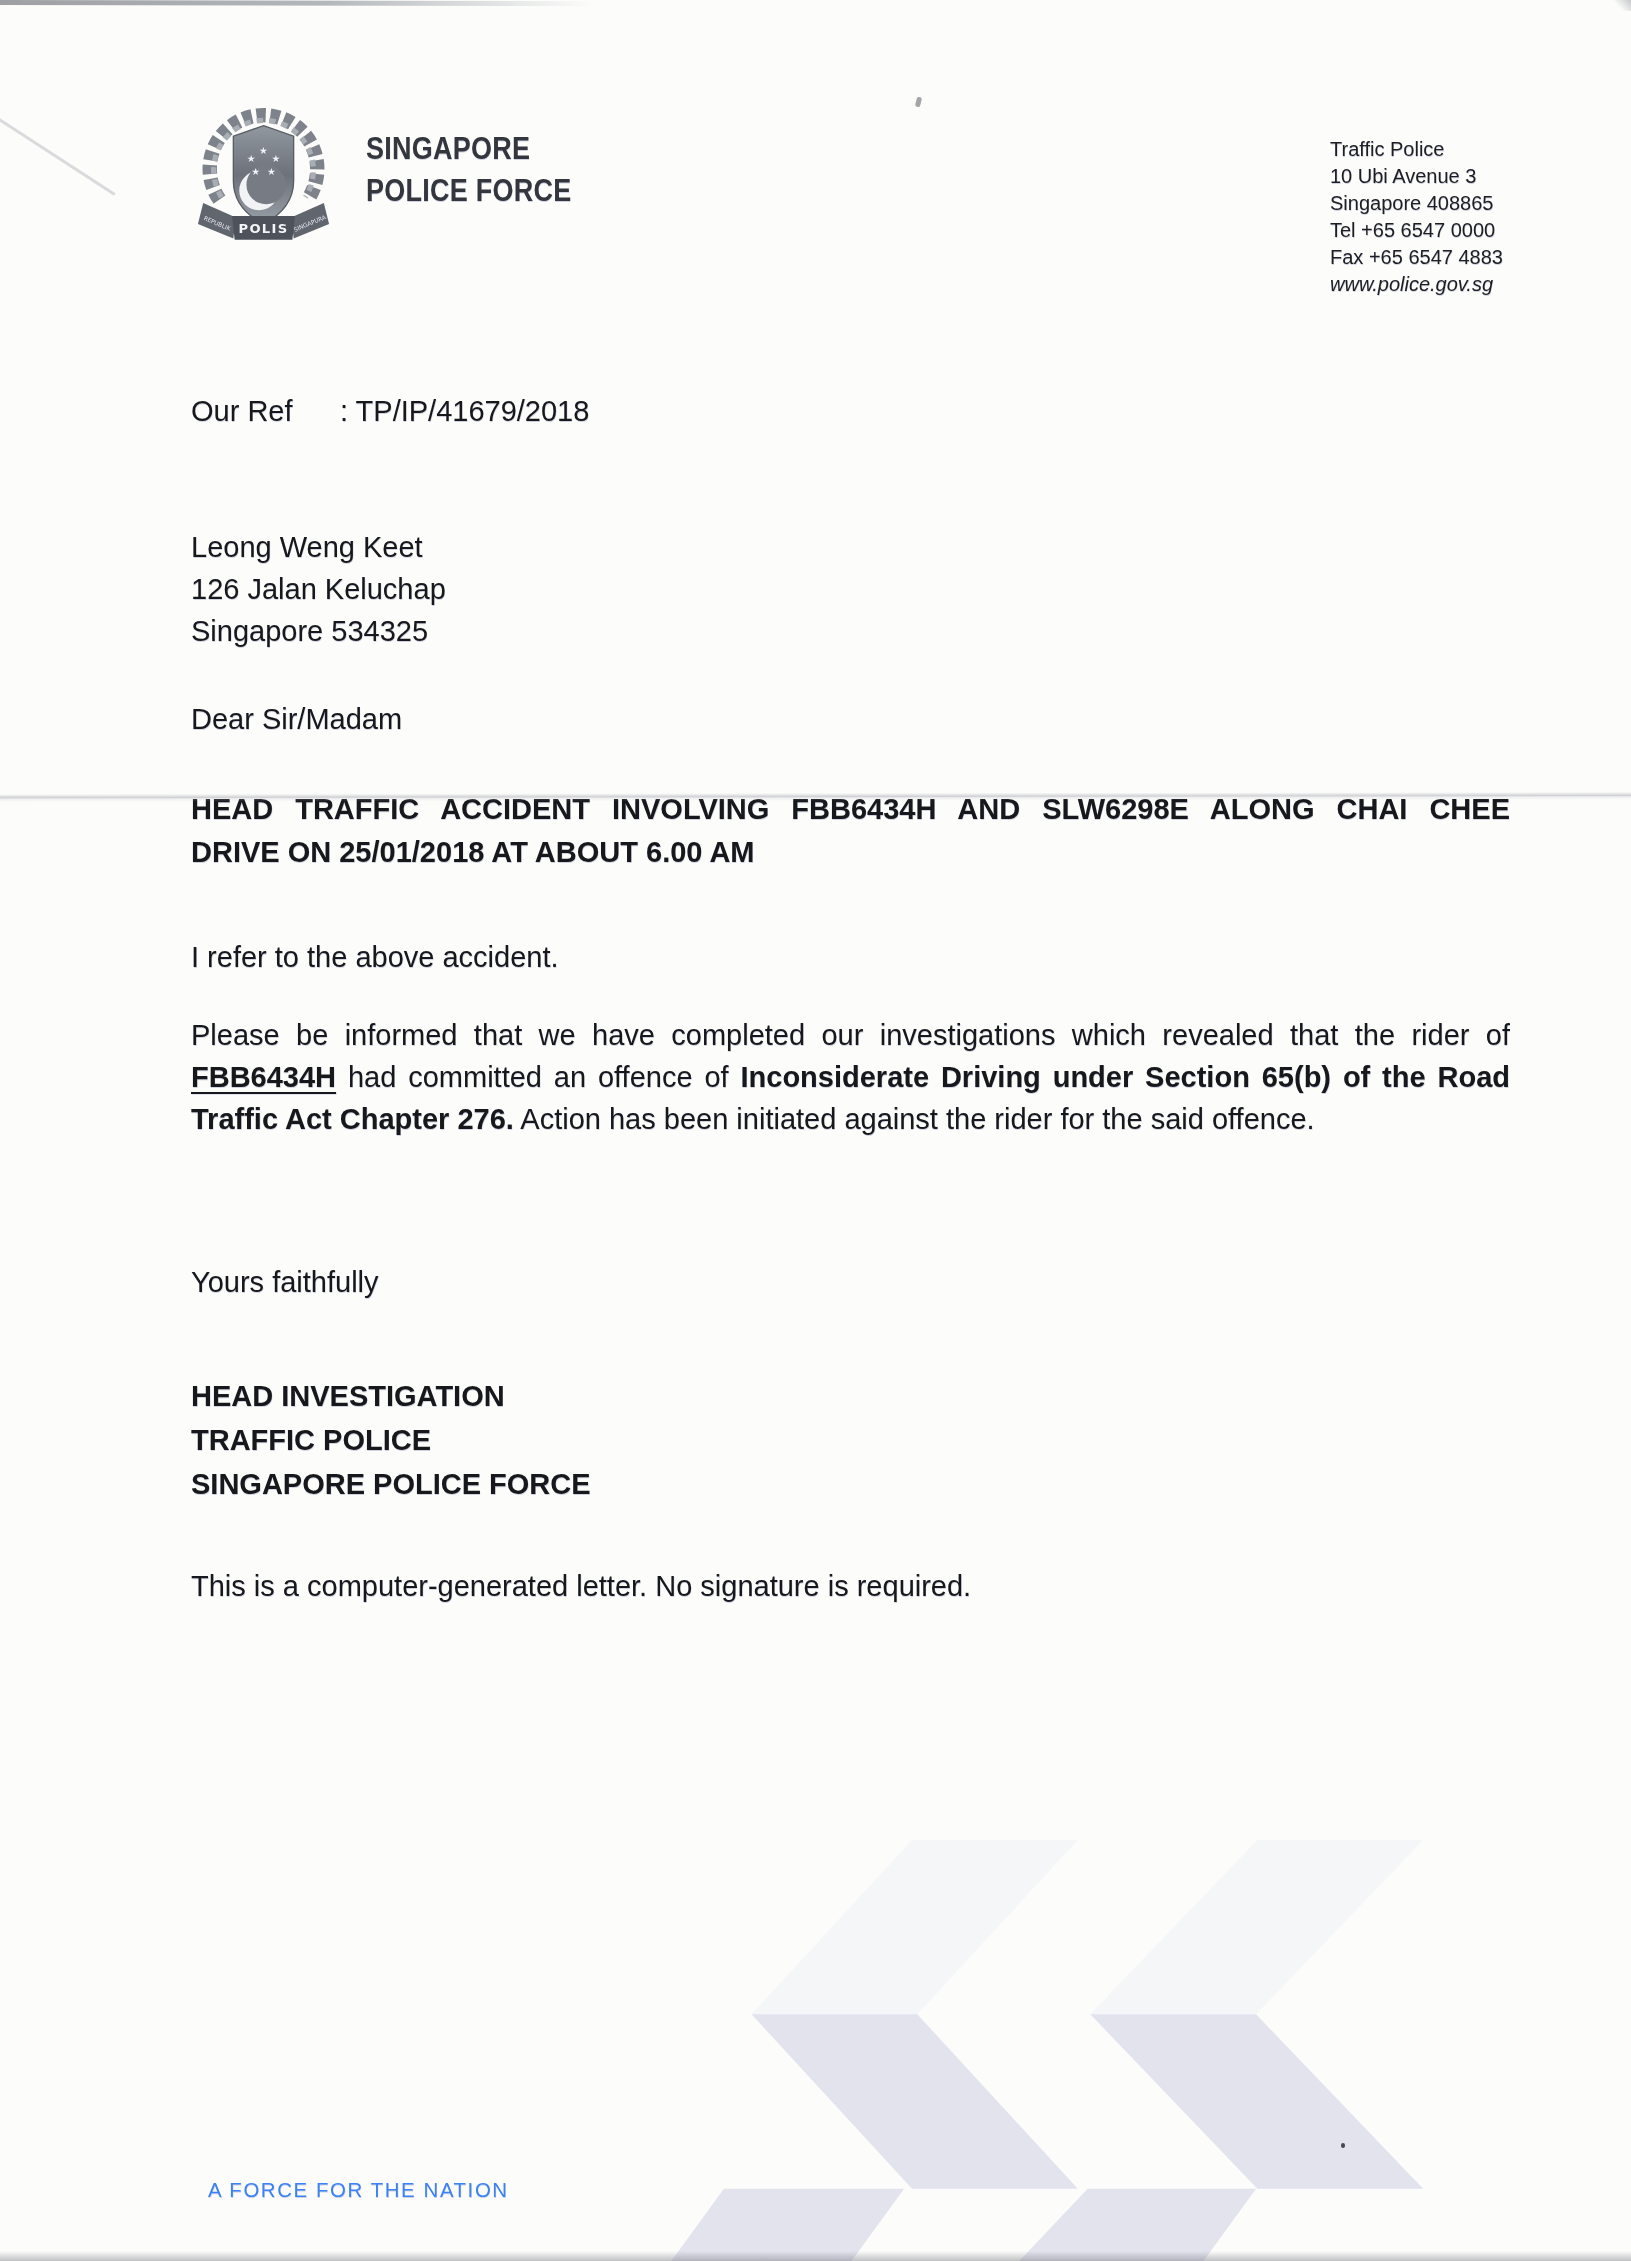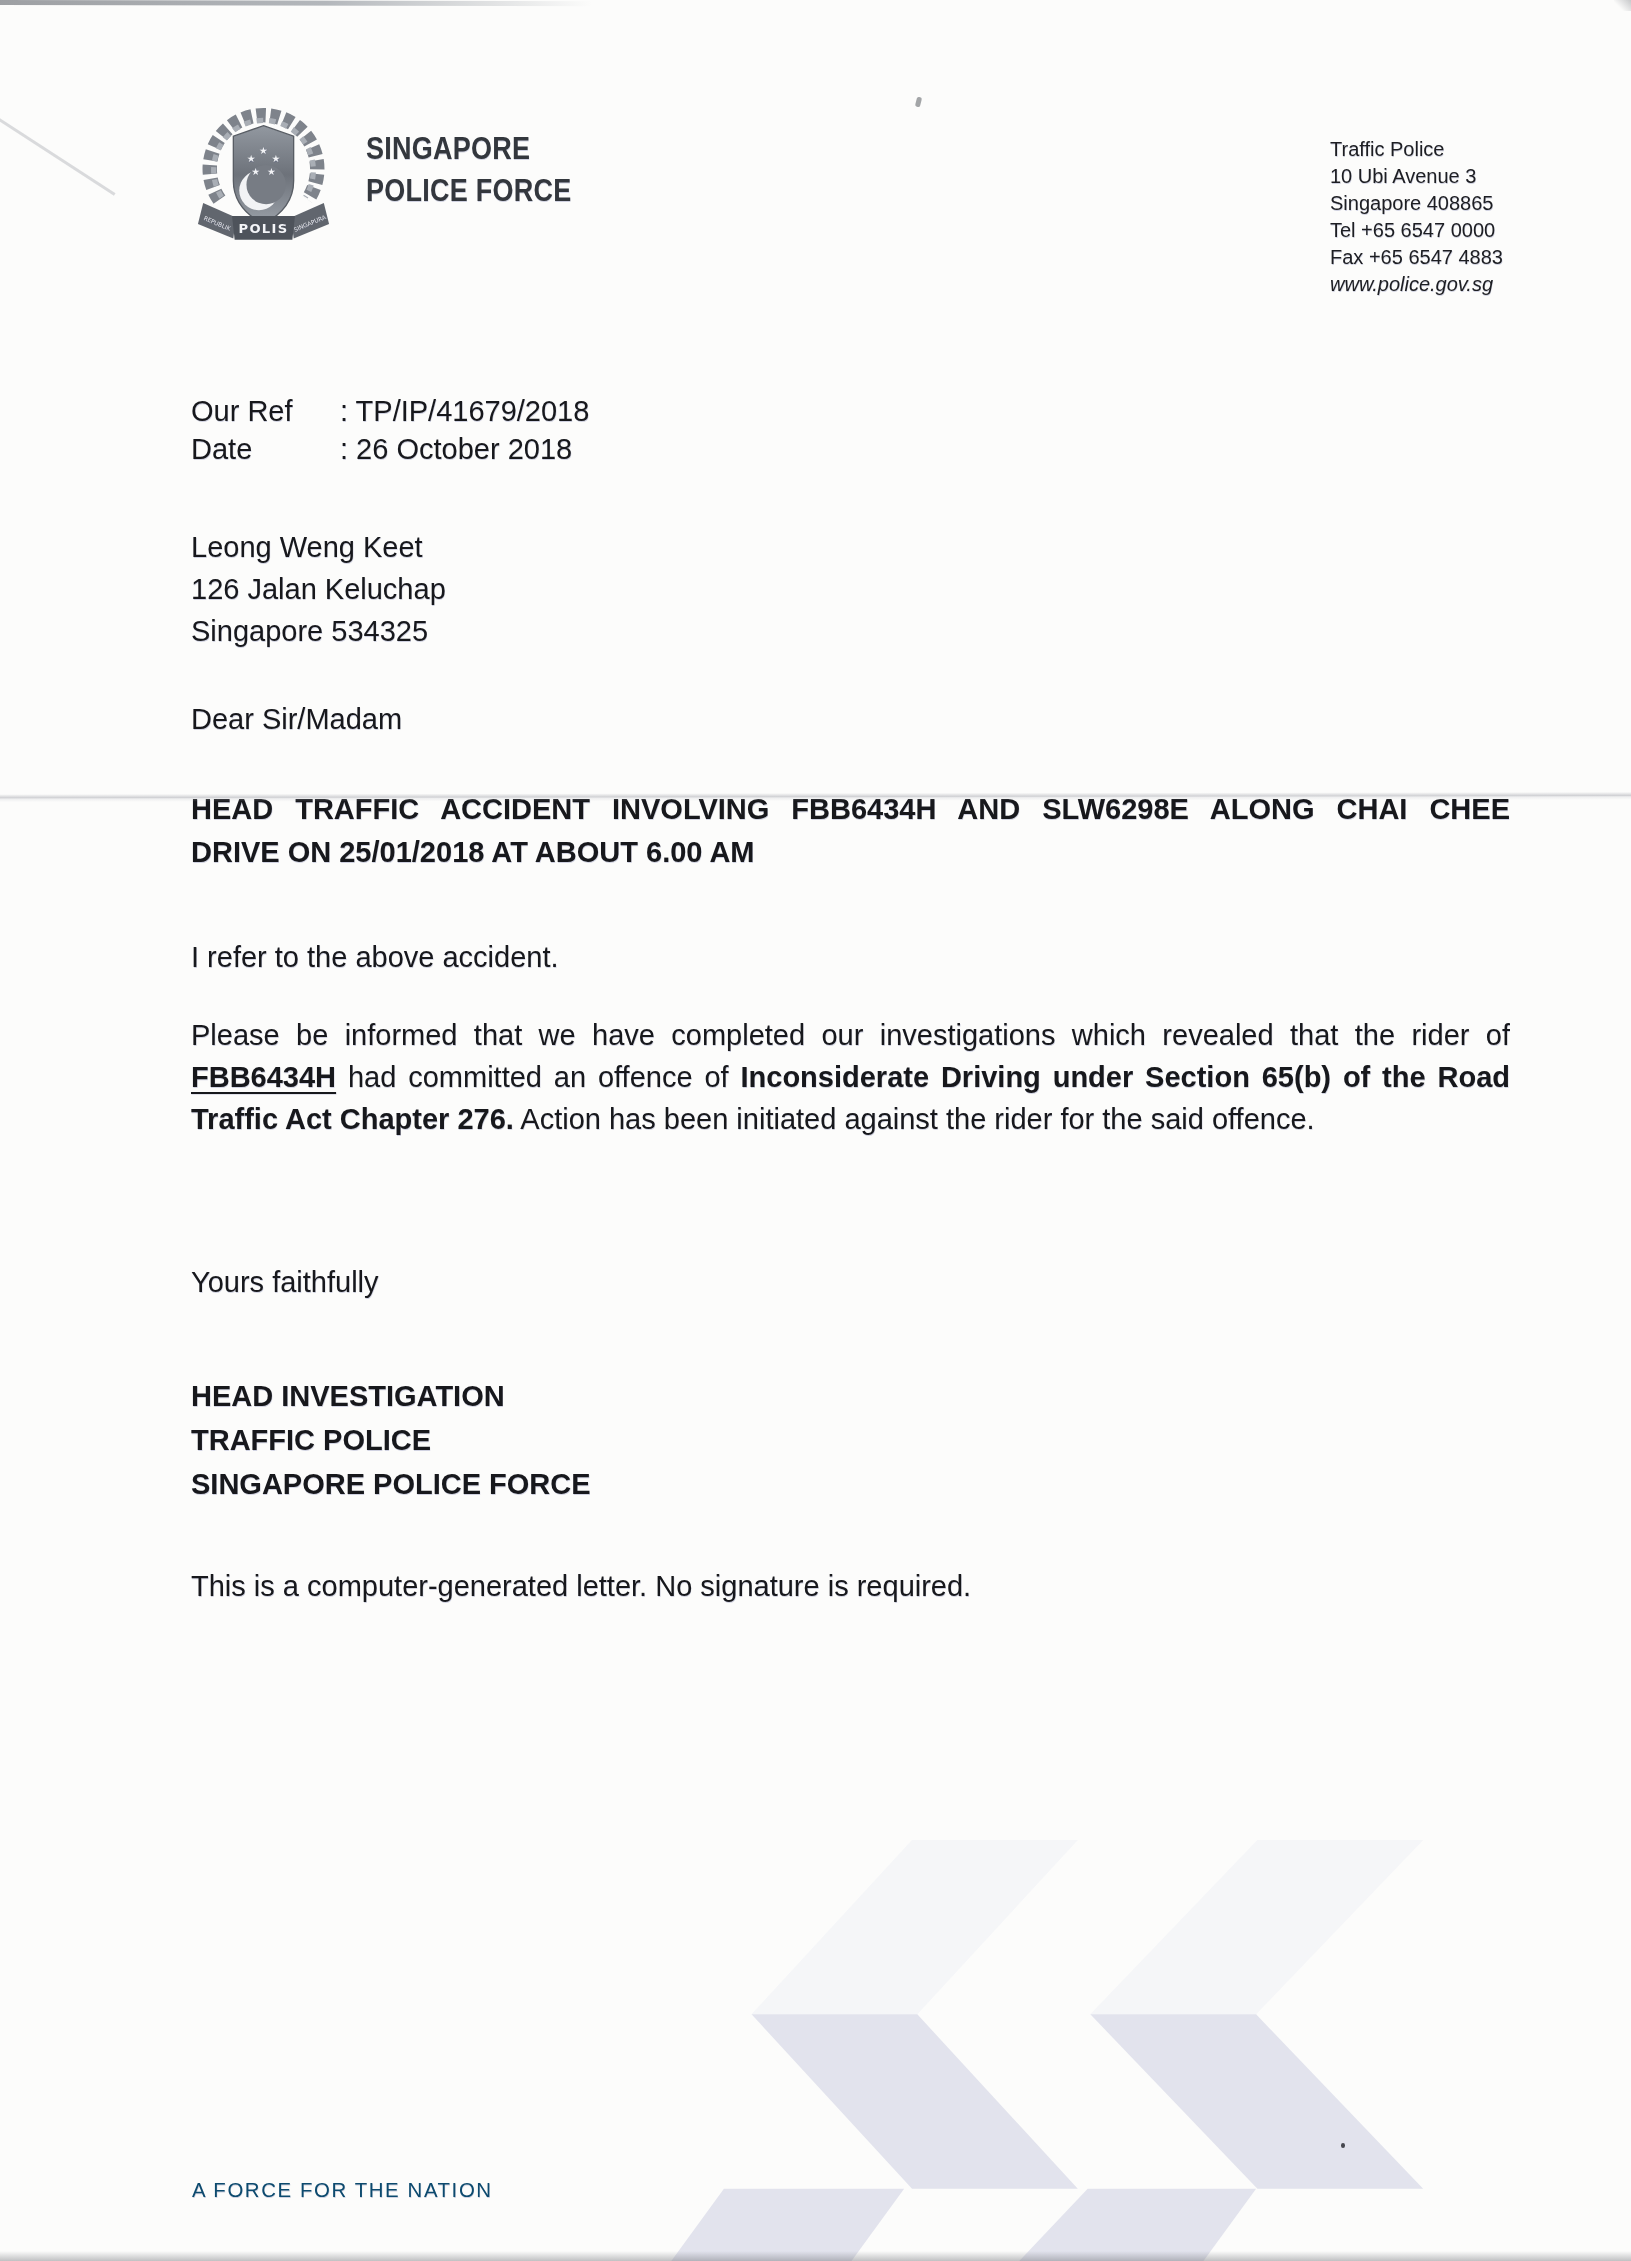--- a/index.html
+++ b/index.html
@@ -21,21 +21,21 @@
   .addressee{left:191px;top:526px;font-size:29px;line-height:42px;}
   .salutation{left:191px;top:703px;font-size:29px;}
   .subject{left:191px;top:788px;width:1319px;font-size:29px;font-weight:700;line-height:43px;}
   .para1{left:191px;top:941px;font-size:29px;}
   .para2{left:191px;top:1014px;width:1319px;font-size:29px;line-height:42px;}
   .jline{text-align:justify;text-align-last:justify;overflow:hidden;height:42px;}
   .jline65{text-align:justify;text-align-last:justify;overflow:hidden;height:43px;}
   .valediction{left:191px;top:1266px;font-size:29px;}
   .signature{left:191px;top:1374px;font-size:29px;font-weight:700;line-height:44px;}
   .note{left:191px;top:1570px;font-size:29px;}
-  .tagline{left:192px;top:2179px;font-size:20.4px;letter-spacing:1.6px;color:#0c4a6e;}
+  .tagline{left:208px;top:2179px;font-size:20.4px;letter-spacing:1.6px;color:#3b82f6;}
   
   .edge-top{left:0;top:0;width:592px;height:4.6px;opacity:.75;
     background:linear-gradient(to right,#7e8186 0%,#9ba0a6 55%,rgba(155,160,166,0) 100%);
     transform:rotate(0.12deg);transform-origin:left top;}
   .corner-tr{right:0;top:0;width:18.4px;height:10.5px;opacity:.5;
     background:linear-gradient(225deg,#8c8f94 0%,rgba(140,143,148,0) 70%);}
   .crease-fold{left:0;top:793px;width:1632px;height:8px;
     background:linear-gradient(180deg,rgba(140,142,150,0) 0%,rgba(138,140,150,0.38) 45%,
       rgba(190,192,200,0.22) 62%,rgba(140,142,150,0) 100%);
     transform:rotate(-0.08deg);}
@@ -100,21 +100,20 @@
     <div>Traffic Police</div>
     <div>10 Ubi Avenue 3</div>
     <div>Singapore 408865</div>
     <div>Tel +65 6547 0000</div>
     <div>Fax +65 6547 4883</div>
     <div class="it">www.police.gov.sg</div>
   </div>
 
   <div class="abs refblock">
     <div><span class="ref-label">Our Ref</span><span>: TP/IP/41679/2018</span></div>
-    <div><span class="ref-label">Date</span><span>: 26 October 2018</span></div>
   </div>
 
   <div class="abs addressee">
     <div>Leong Weng Keet</div>
     <div>126 Jalan Keluchap</div>
     <div>Singapore 534325</div>
   </div>
 
   <div class="abs salutation">Dear Sir/Madam</div>
 

